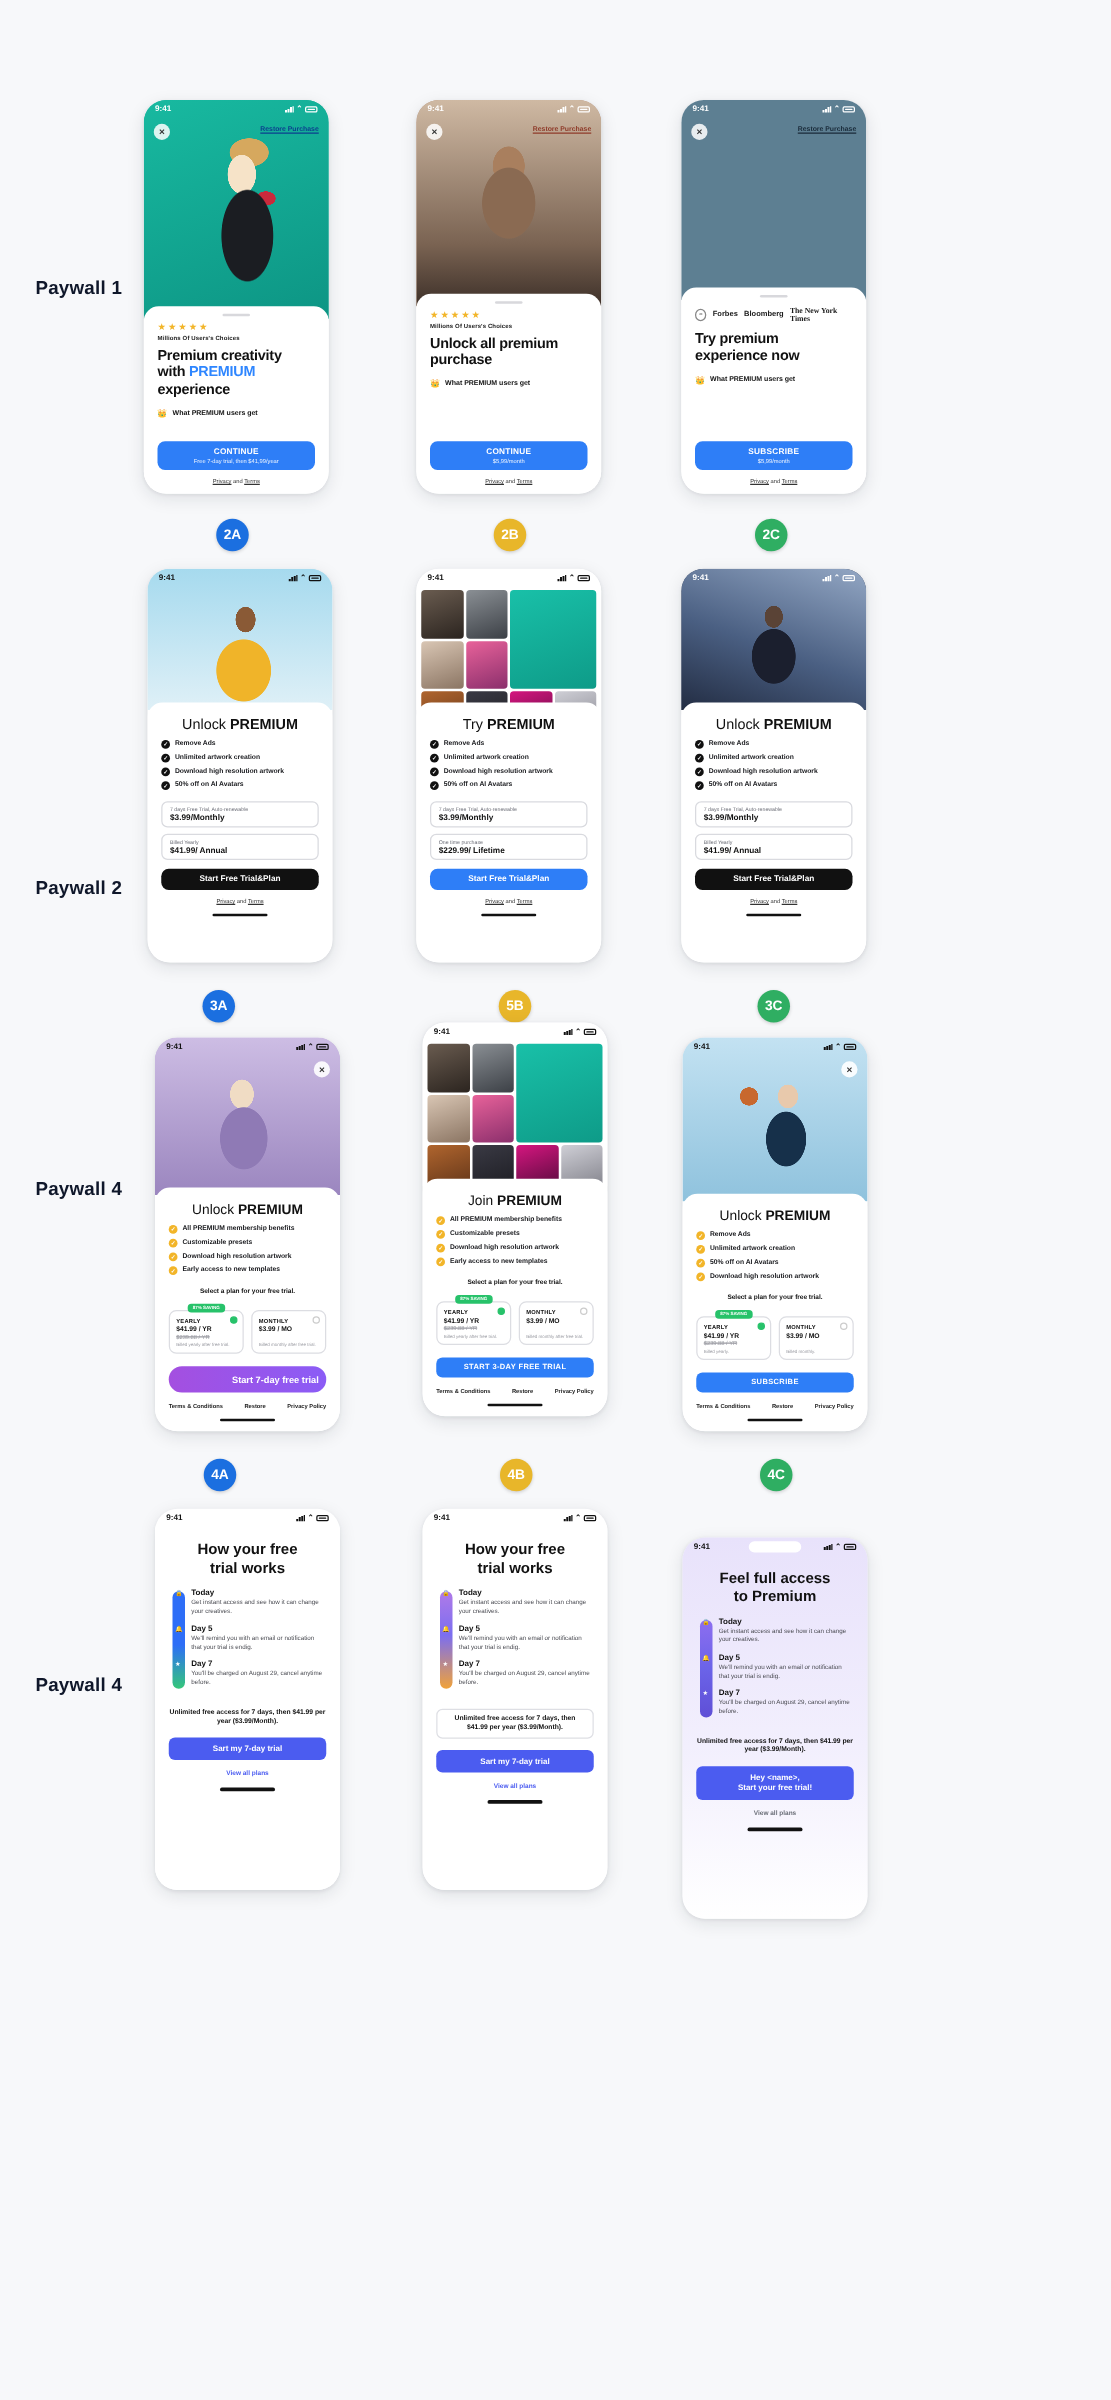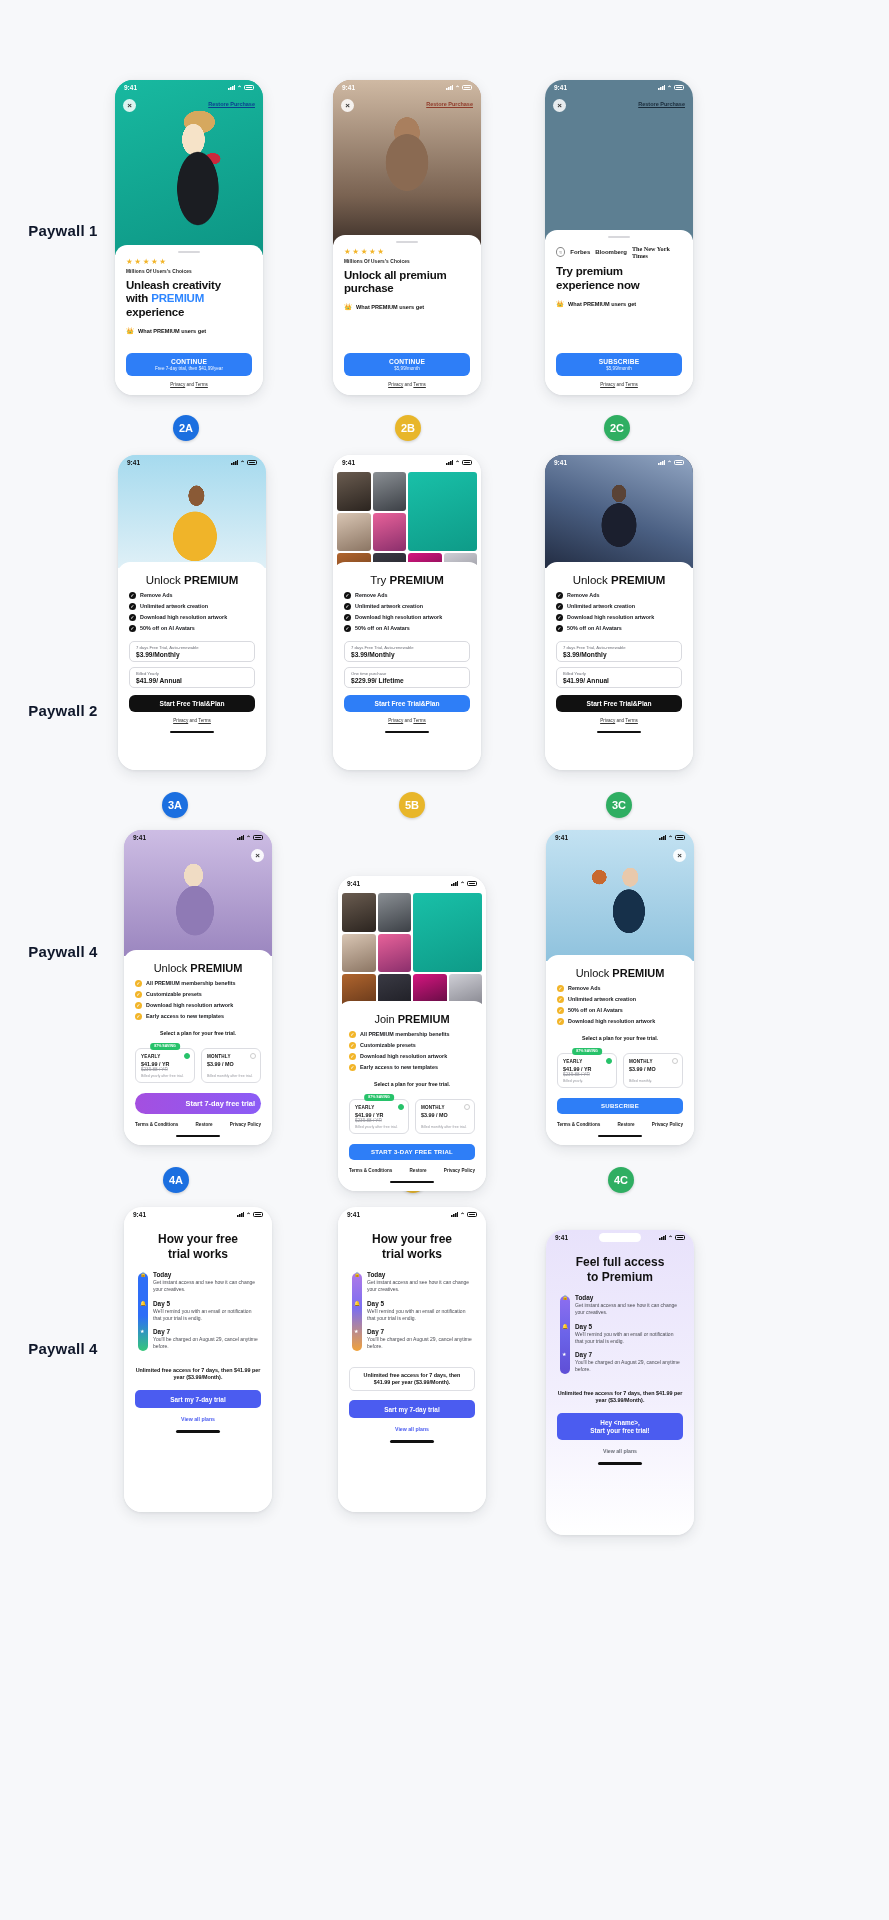--- a/index.html
+++ b/index.html
@@ -215,21 +215,21 @@
         </span>
       </div>
       <div class="closebtn" style="left:8px; top:19px">×</div>
       <div class="restore" style="top:21px; color:#0b3f8f">Restore Purchase</div>
     </div>
     <div class="sheet">
       <div class="grabber"></div>
       <div class="stars">★★★★★</div>
       <div class="subtle">Millions Of Users's Choices</div>
       <div class="h-title">
-        <span>Unleash creativity</span><br>
+        <span>Premium creativity</span><br>
         <span>with </span><span class="accent">PREMIUM</span><br>
         <span>experience</span>
       </div>
       <div class="crown-row">
         <span class="crown">👑</span>
         <span>What PREMIUM users get</span>
       </div>
       <div class="cta">
         <div class="cta-main">CONTINUE</div>
         <div class="cta-sub">Free 7-day trial, then $41,99/year</div>
@@ -560,21 +560,21 @@
       <div class="btn-purple">Start 7-day free trial</div>
       <div class="footlinks">
         <span>Terms &amp; Conditions</span>
         <span>Restore</span>
         <span>Privacy Policy</span>
       </div>
       <div class="homebar" style="margin-bottom:0"></div>
     </div>
   </div>
 
-  <div class="phone" style="left:338px; top:876px; height:315px;">
+  <div class="phone" style="left:338px; top:818px; height:315px;">
     <div class="hero" style="height:133px; background:#fff;">
       <div class="statusbar dark">
         <span class="sb-time">9:41</span>
         <span class="sb-right">
           <span class="sig"></span>
           <span class="wifi">⌃</span>
           <span class="batt"></span>
         </span>
       </div>
       <div class="gridhero">

